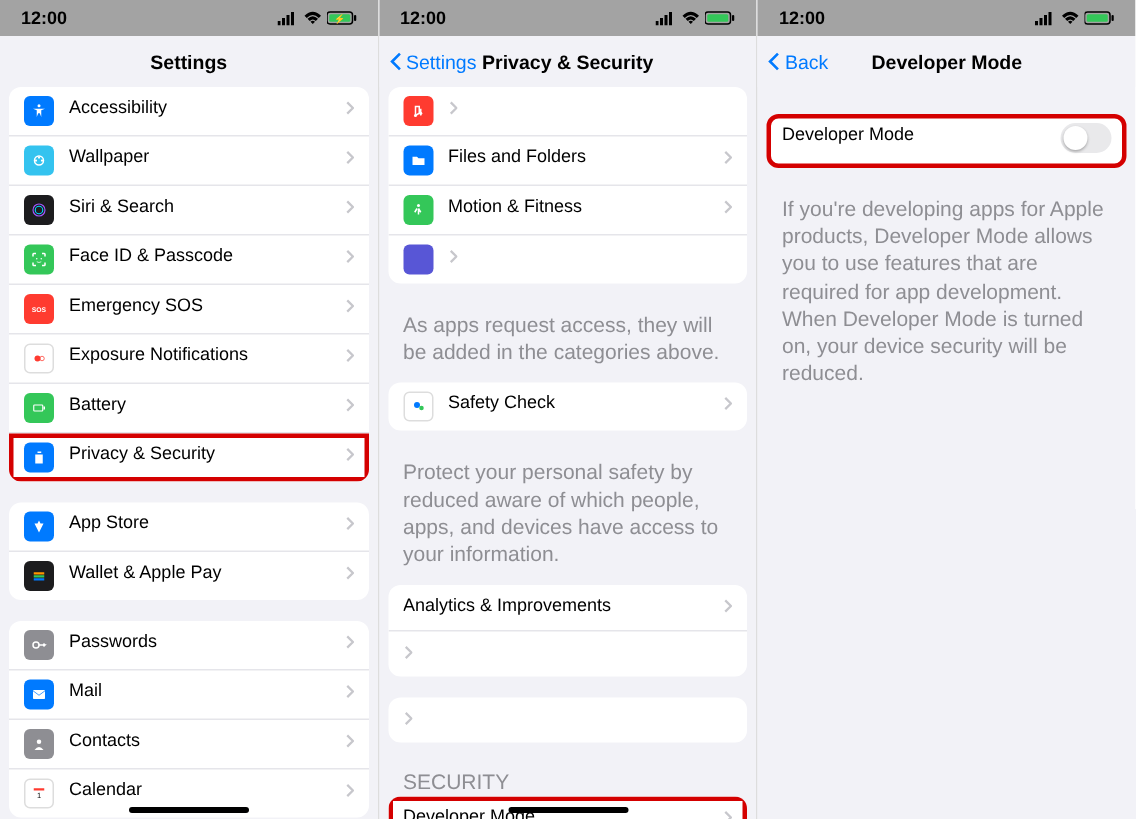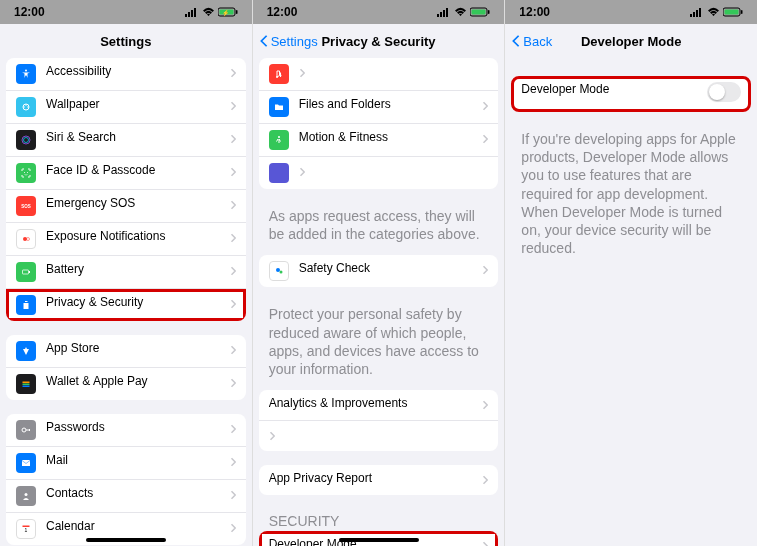--- a/index.html
+++ b/index.html
@@ -341,21 +341,20 @@
               </svg></span>
           </div>
         <div class="row">
             <span class="chevron"><svg viewBox="0 0 8 12">
                 <path d="M2 1l5 5-5 5"></path>
               </svg></span>
           </div>
       </div>
       <div class="group">
         <div class="row">
-            <span class="row-label">App Privacy Report</span>
             <span class="chevron"><svg viewBox="0 0 8 12">
                 <path d="M2 1l5 5-5 5"></path>
               </svg></span>
           </div>
       </div>
       <div class="header-label">SECURITY</div>
       <div class="group">
         <div class="row highlight">
             <span class="row-label">Developer Mode</span>
             <span class="chevron"><svg viewBox="0 0 8 12">

